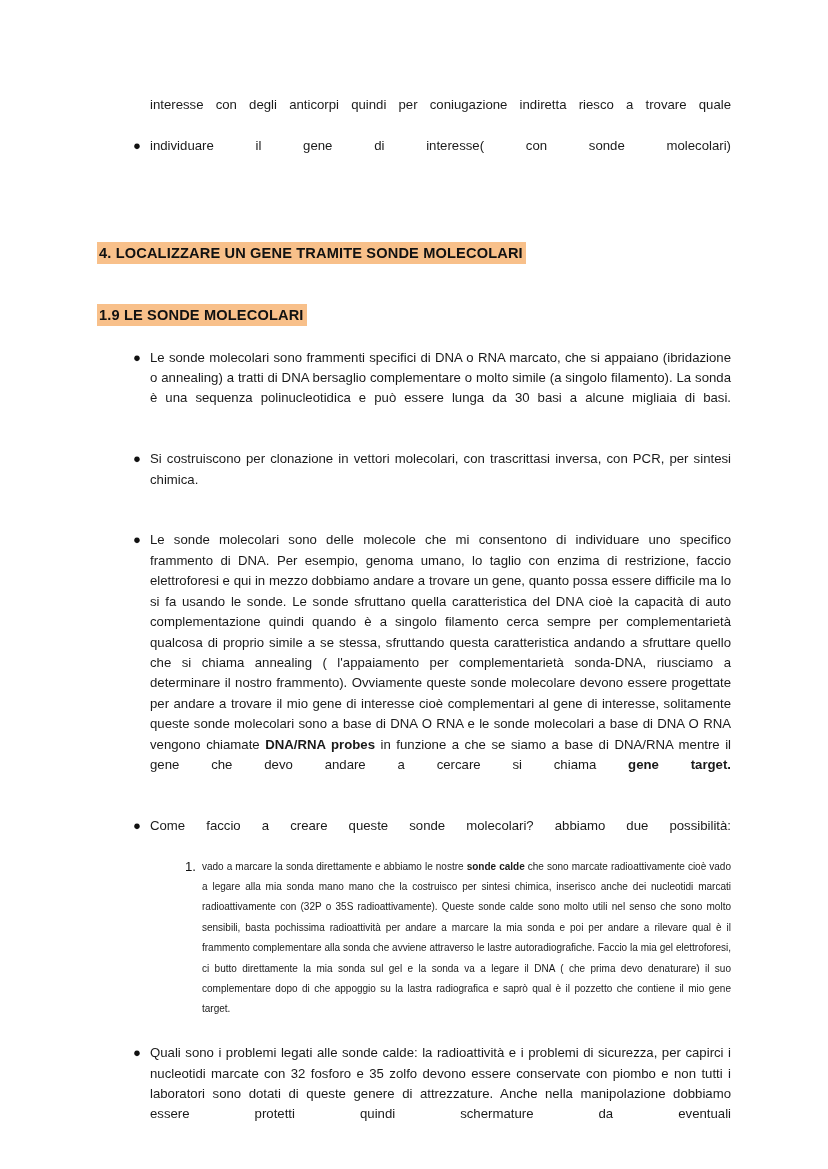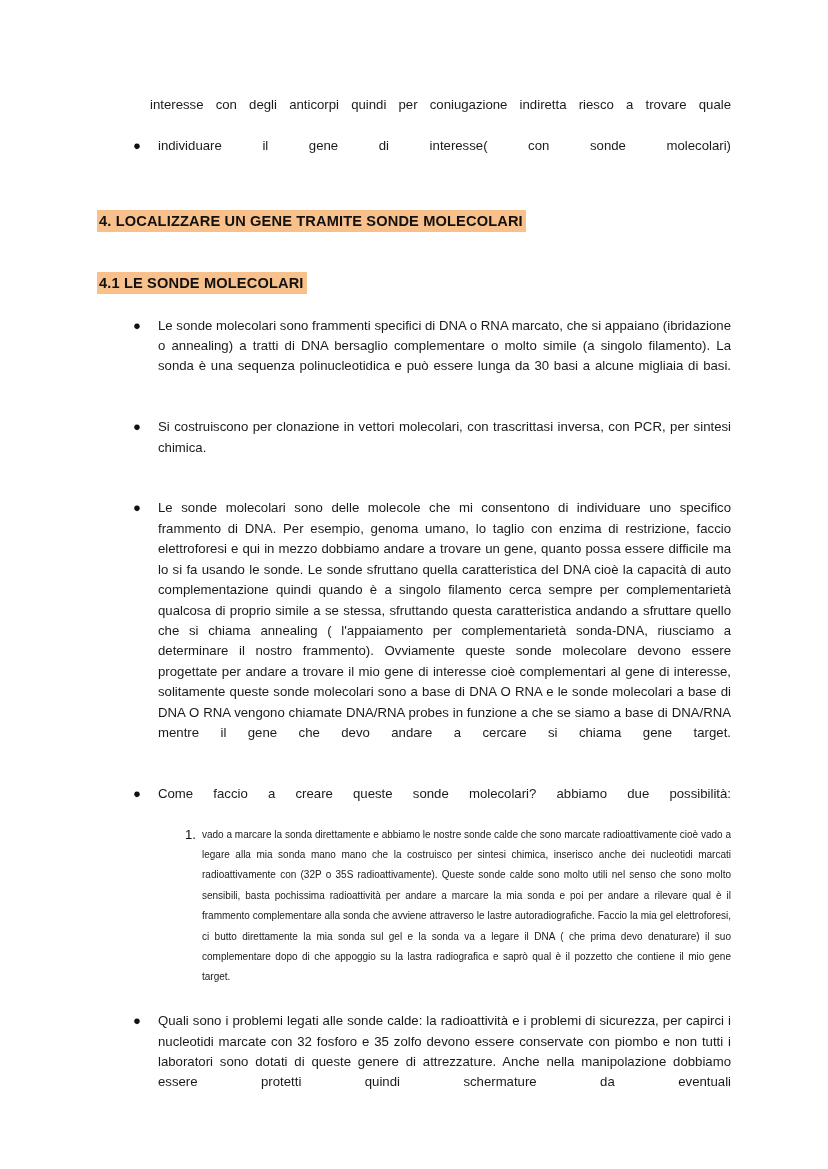--- a/index.html
+++ b/index.html
@@ -69,21 +69,20 @@
     line-height: 20.4px;
     text-align: left;
     color: #111;
   }
   .bitem > .btext {
     display: block;
     font-size: 13.2px;
     line-height: 20.4px;
     text-align: justify;
     text-justify: inter-word;
-    margin-left: 8px;
   }
   
   .btext::after, .para::after {
     content: "";
     display: inline-block;
     width: 100%;
   }
 
   
   .gap-lg { margin-top: 21px; }
@@ -131,24 +130,24 @@
     font-size: 14.6px;
     font-weight: bold;
     line-height: 24px;
     color: #111111;
     background-color: #f8c08a;
     padding: 3px 3px 3px 2px;
     letter-spacing: 0.15px;
     box-decoration-break: clone;
     -webkit-box-decoration-break: clone;
   }
-  .h-main { margin-top: 32px; }
+  .h-main { margin-top: 64px; }
   .h-sub  { margin-top: 38px; }
 
-  b, strong { font-weight: normal; }
+  b, strong { font-weight: bold; }
 </style>
 </head>
 <body>
 
 <div class="page">
   <div class="content">
 
     <div class="cont-block">
       <p class="para">interesse con degli anticorpi quindi per coniugazione indiretta riesco a trovare quale</p>
     </div>
@@ -158,21 +157,21 @@
         <span class="marker">●</span>
         <span class="btext">individuare il gene di interesse( con sonde molecolari)</span>
       </li>
     </ul>
 
     <div class="heading-wrap h-main">
       <span class="heading">4. LOCALIZZARE UN GENE TRAMITE SONDE MOLECOLARI</span>
     </div>
 
     <div class="heading-wrap h-sub">
-      <span class="heading">4.1 LE SONDE MOLECOLARI</span>
+      <span class="heading">1.9 LE SONDE MOLECOLARI</span>
     </div>
 
     <ul class="blist gap-lg">
 
       <li class="bitem">
         <span class="marker">●</span>
         <span class="btext">Le sonde molecolari sono frammenti specifici di DNA o RNA marcato, che si appaiano (ibridazione o annealing) a tratti di DNA bersaglio complementare o molto simile (a singolo filamento). La sonda è una sequenza polinucleotidica e può essere lunga da 30 basi a alcune migliaia di basi.</span>
       </li>
 
       <li class="bitem gap-md">

